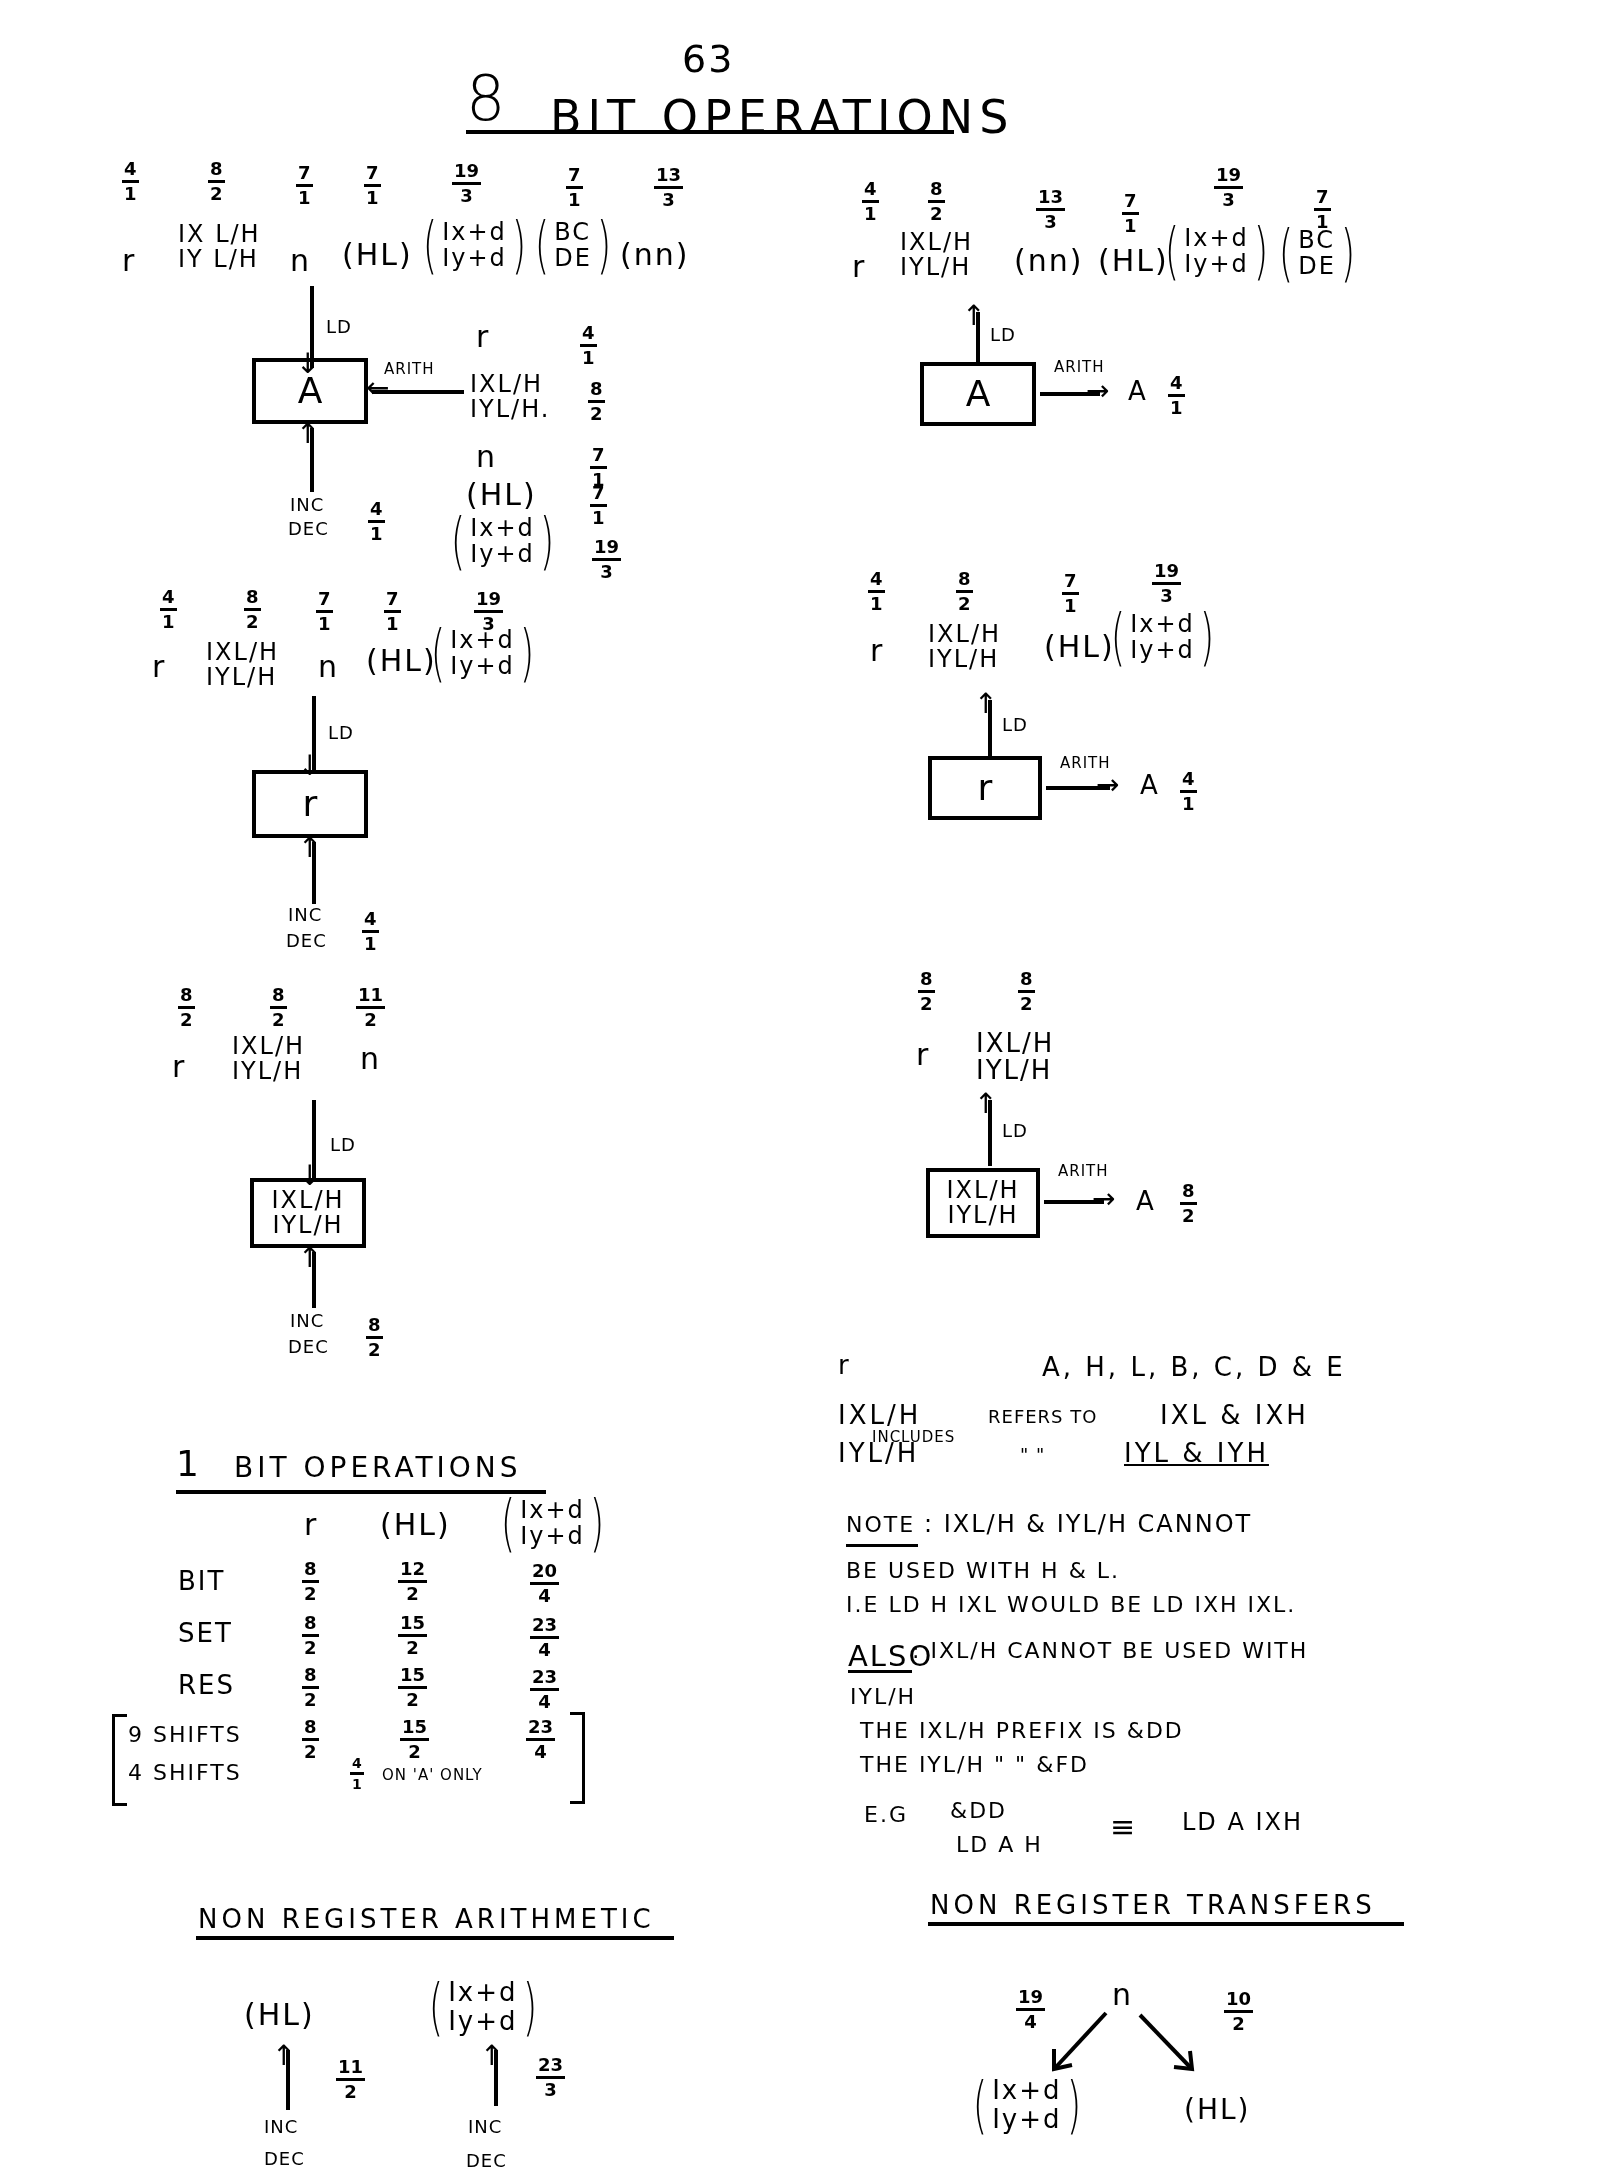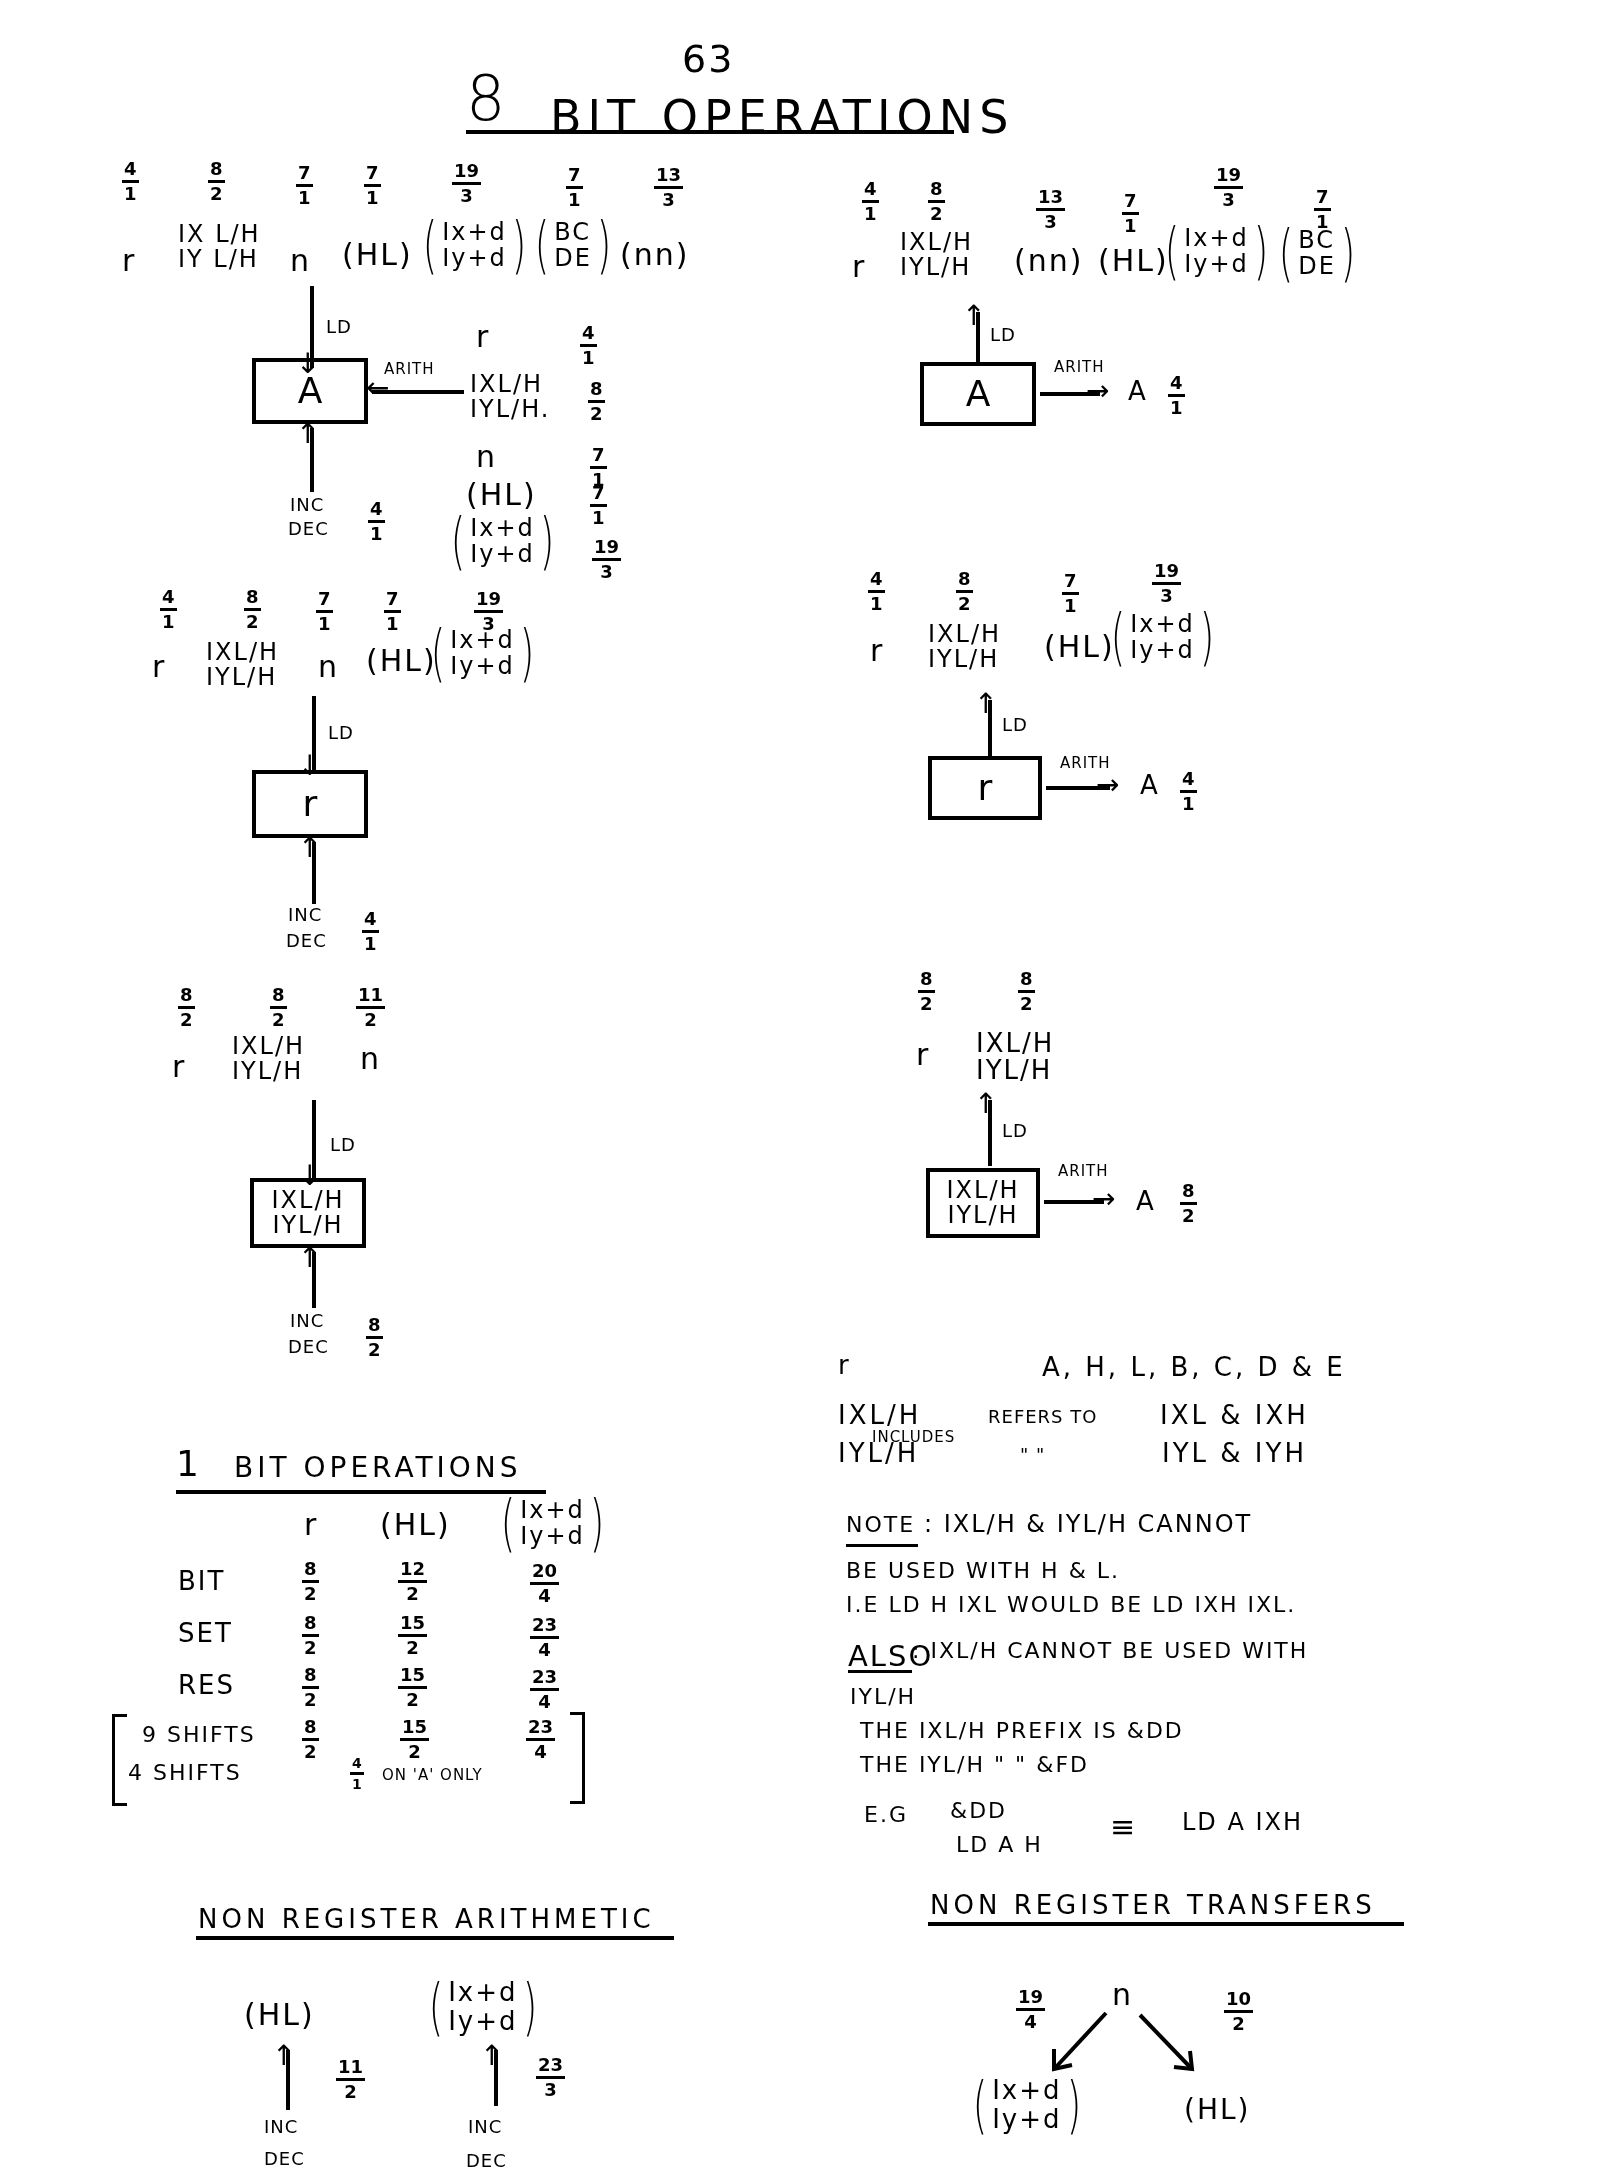--- a/index.html
+++ b/index.html
@@ -379,21 +379,21 @@
 <div>
   <div class="abs txt note-line" style="left:838px;top:1352px;">r</div>
   <div class="abs txt xs" style="left:872px;top:1430px;">INCLUDES</div>
   <div class="abs txt note-line" style="left:1042px;top:1354px;">A, H, L, B, C, D &amp; E</div>
 
   <div class="abs txt note-line" style="left:838px;top:1402px;">IXL/H</div>
   <div class="abs txt sm" style="left:988px;top:1408px;">REFERS TO</div>
   <div class="abs txt note-line" style="left:1160px;top:1402px;">IXL &amp; IXH</div>
   <div class="abs txt note-line" style="left:838px;top:1440px;">IYL/H</div>
   <div class="abs txt sm" style="left:1020px;top:1446px;">"     "</div>
-  <div class="abs txt note-line" style="left:1162px;top:1440px;">IYL &amp; IYH</div>
+  <div class="abs txt note-line" style="left:1124px;top:1440px;text-decoration:underline;">IYL &amp; IYH</div>
 
   <div class="abs txt" style="left:846px;top:1514px;font-size:22px;">NOTE</div>
   <div class="underline" style="left:846px;top:1544px;width:72px;height:3px;"></div>
   <div class="abs txt" style="left:924px;top:1512px;font-size:24px;">: IXL/H &amp; IYL/H CANNOT</div>
   <div class="abs txt" style="left:846px;top:1560px;font-size:22px;">BE USED WITH H &amp; L.</div>
   <div class="abs txt" style="left:846px;top:1594px;font-size:22px;">I.E  LD H IXL   WOULD BE  LD IXH IXL.</div>
 
   <div class="abs txt" style="left:848px;top:1642px;font-size:29px;">ALSO</div>
   <div class="underline" style="left:848px;top:1670px;width:64px;height:3px;"></div>
   <div class="abs txt" style="left:912px;top:1640px;font-size:22px;">: IXL/H  CANNOT BE USED WITH</div>
@@ -463,21 +463,21 @@
       <span class="den">2</span>
     </div>
   <div class="frac" style="left:530px;top:1668px;">
       <span class="num">23</span>
       <span class="den">4</span>
     </div>
 
   <div class="abs" style="left:112px;top:1714px;width:12px;height:86px;border:3px solid #000;border-right:none;"></div>
   <div class="abs" style="left:570px;top:1712px;width:12px;height:86px;border:3px solid #000;border-left:none;"></div>
 
-  <div class="abs txt" style="left:142px;top:1724px;font-size:22px;">9 SHIFTS</div>
+  <div class="abs txt" style="left:128px;top:1724px;font-size:22px;">9 SHIFTS</div>
   <div class="frac" style="left:302px;top:1718px;">
       <span class="num">8</span>
       <span class="den">2</span>
     </div>
   <div class="frac" style="left:400px;top:1718px;">
       <span class="num">15</span>
       <span class="den">2</span>
     </div>
   <div class="frac" style="left:526px;top:1718px;">
       <span class="num">23</span>

